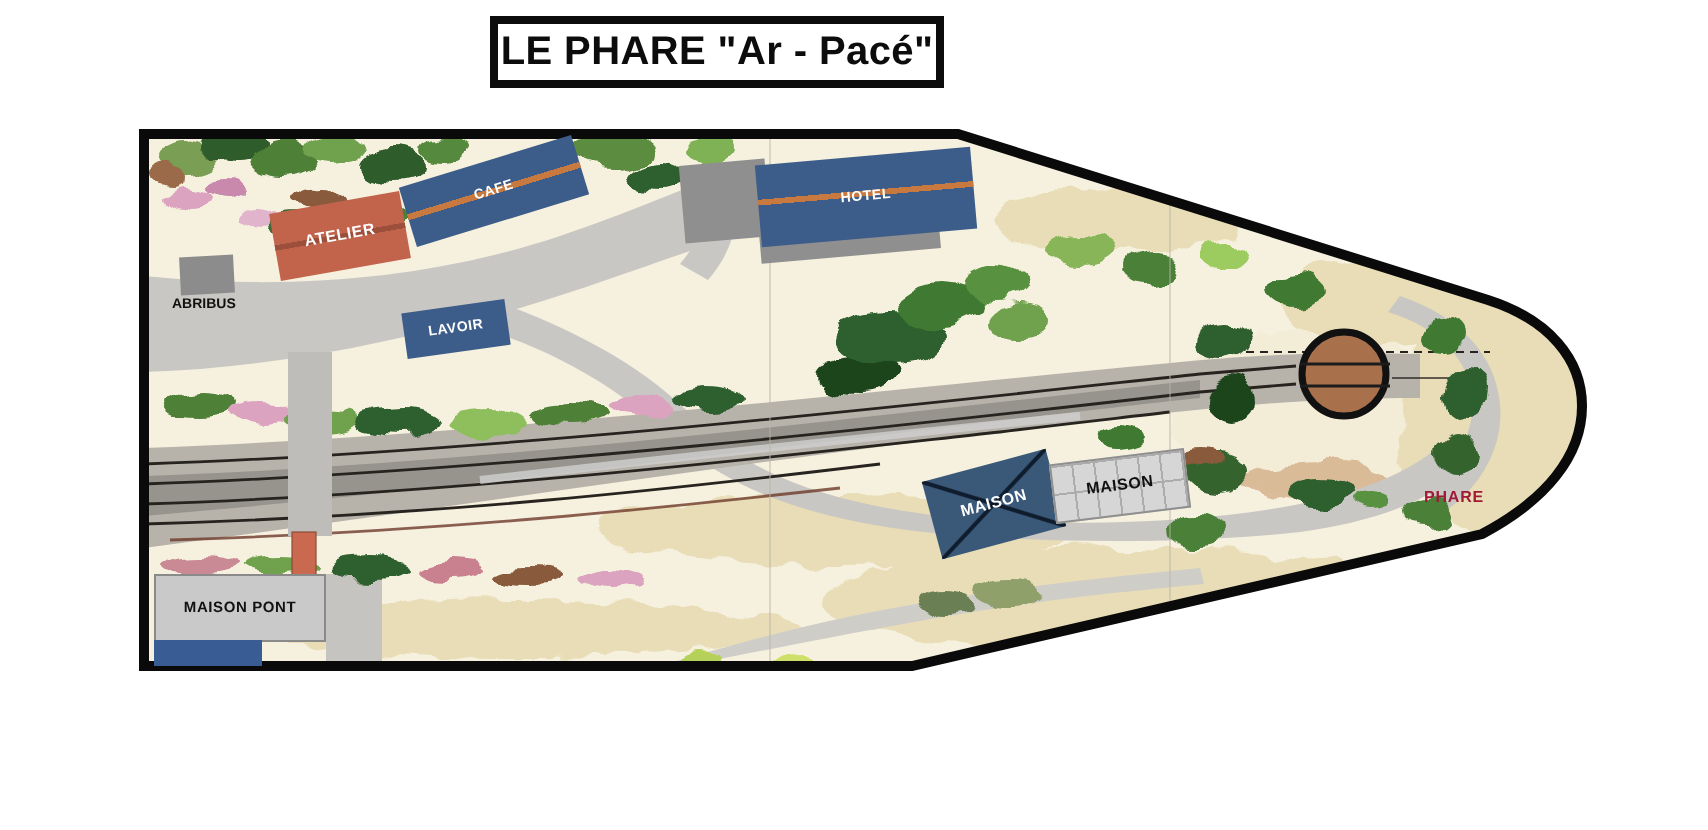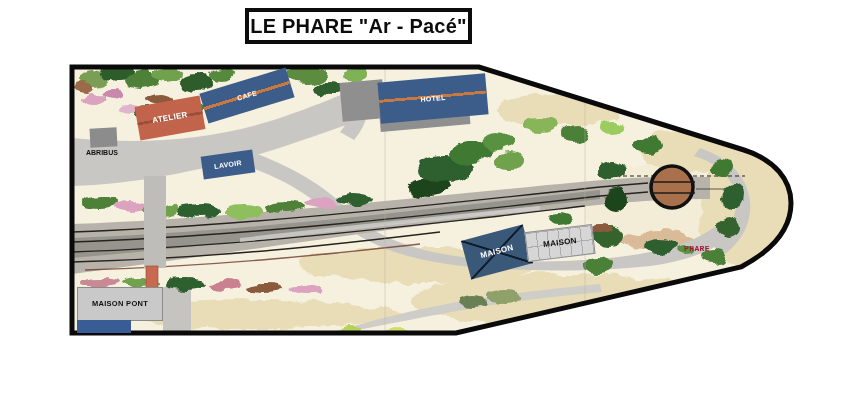--- a/index.html
+++ b/index.html
@@ -40,21 +40,21 @@
       linear-gradient(to top right,transparent 48%,rgba(8,18,32,.85) 49%,rgba(8,18,32,.85) 51%,transparent 52%),
       linear-gradient(to bottom right,transparent 48%,rgba(8,18,32,.85) 49%,rgba(8,18,32,.85) 51%,transparent 52%);}
   #maison-gray{left:526px;top:228px;width:68px;height:30px;background:#D6D6D6;color:#111;
     transform:rotate(-7deg);font-size:8px;border:1px solid #8F8F8F;
     background-image:
       repeating-linear-gradient(90deg,transparent 0 10px,#ACACAC 10px 11px),
       repeating-linear-gradient(0deg,transparent 0 13px,#ACACAC 13px 14px);}
   #maison-pont{left:77px;top:287px;width:86px;height:34px;background:#C9C9C9;color:#111;
     border:1px solid #8A8A8A;font-size:7.5px;}
   #maison-pont-blue{left:77px;top:320px;width:54px;height:13px;background:#3A5C94;}
-  #phare-label{left:684px;top:245px;font-size:8px;color:#A01935;letter-spacing:.4px;font-family:Liberation Mono, monospace;}
+  #phare-label{left:712px;top:245px;font-size:8px;color:#A01935;letter-spacing:.4px;}
 </style>
 </head>
 <body>
 
 <div id="stage">
 
 <svg width="854" height="415" viewBox="0 0 854 415">
   <defs>
     <clipPath id="clip">
       <path d="M72,67 L479,67 L744,150 C775,160 791,180 791,203 C791,228 773,250 741,267 L456,333 L72,333 Z"></path>

